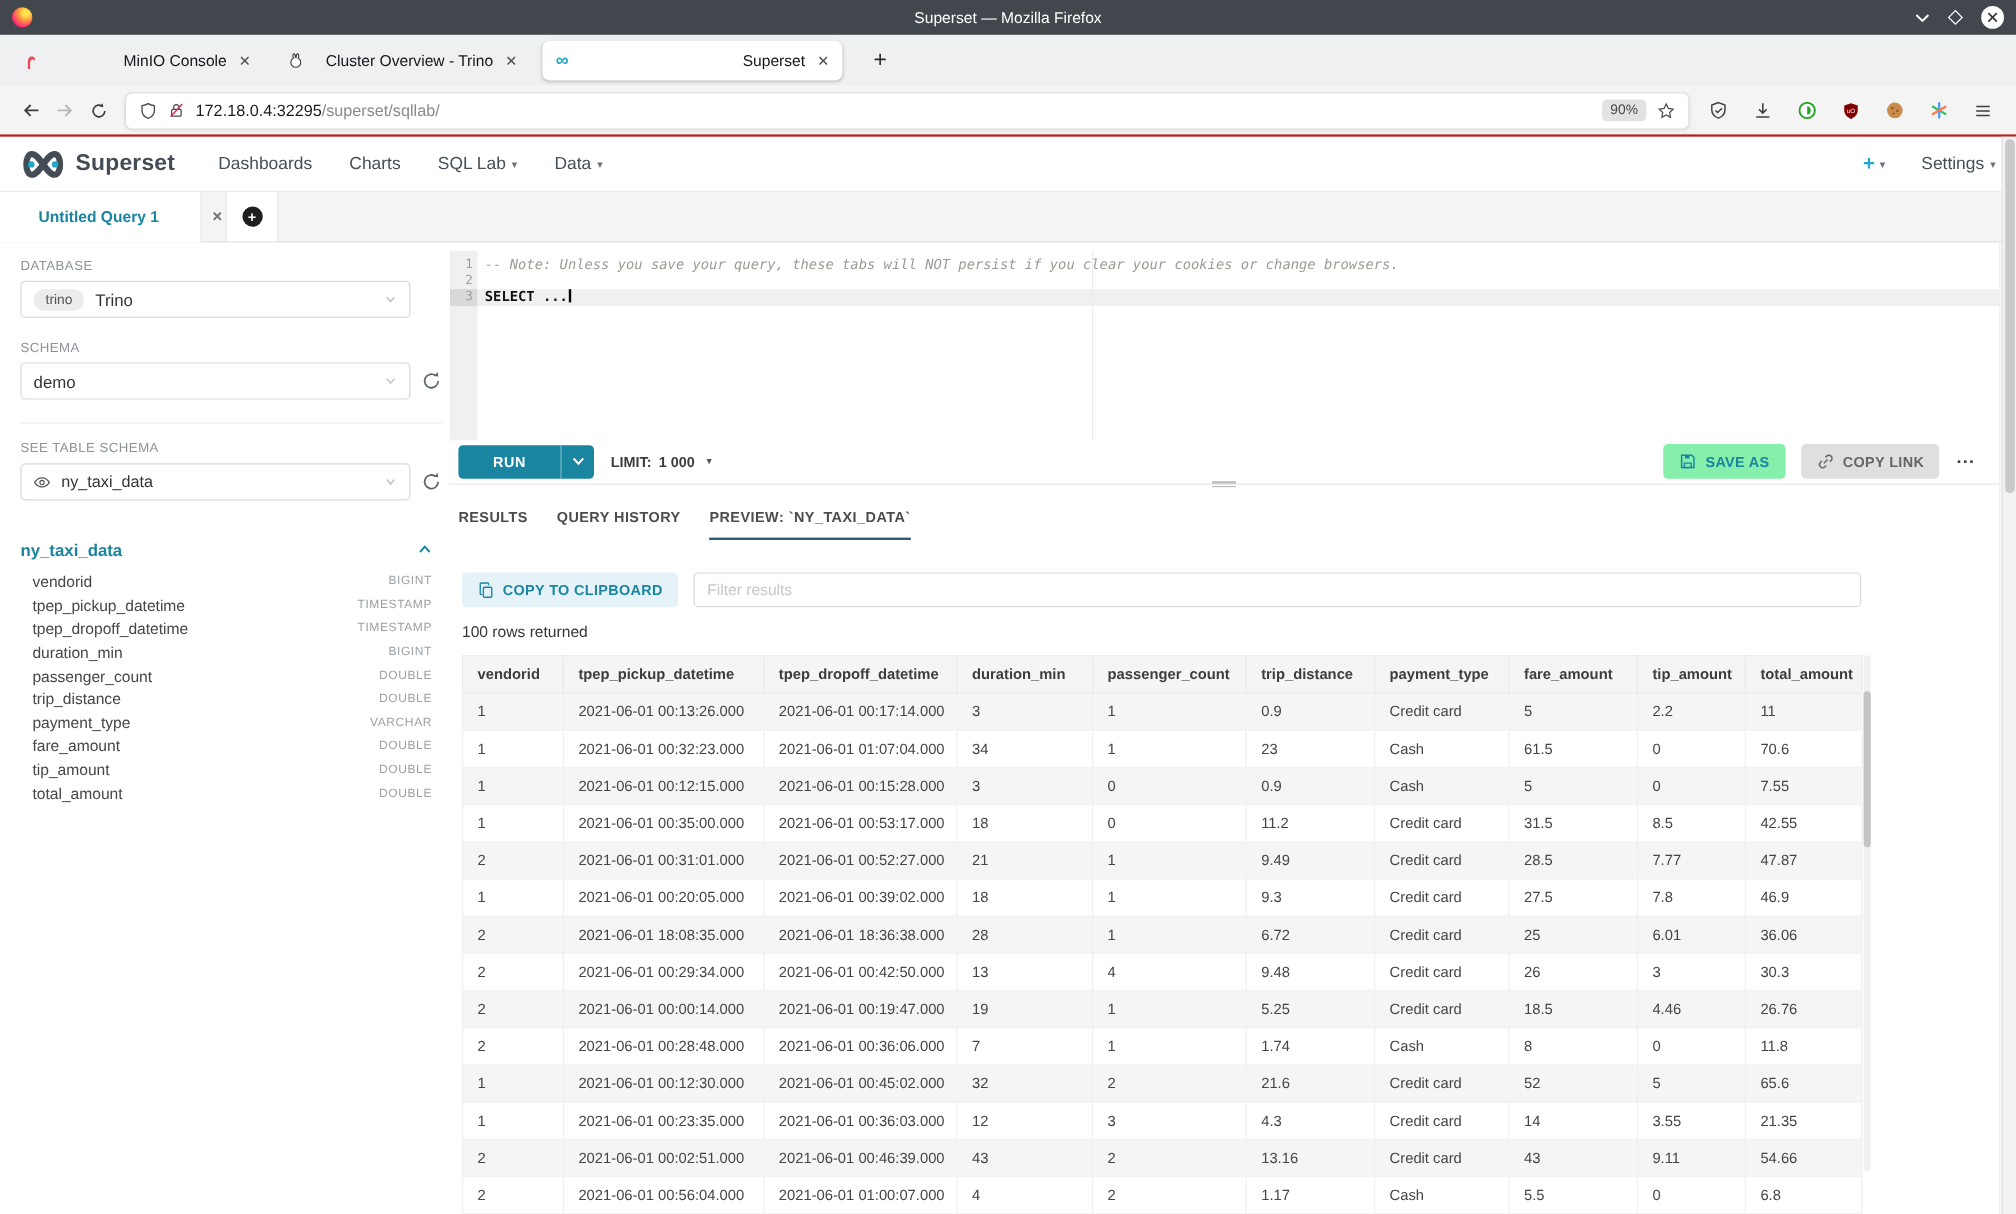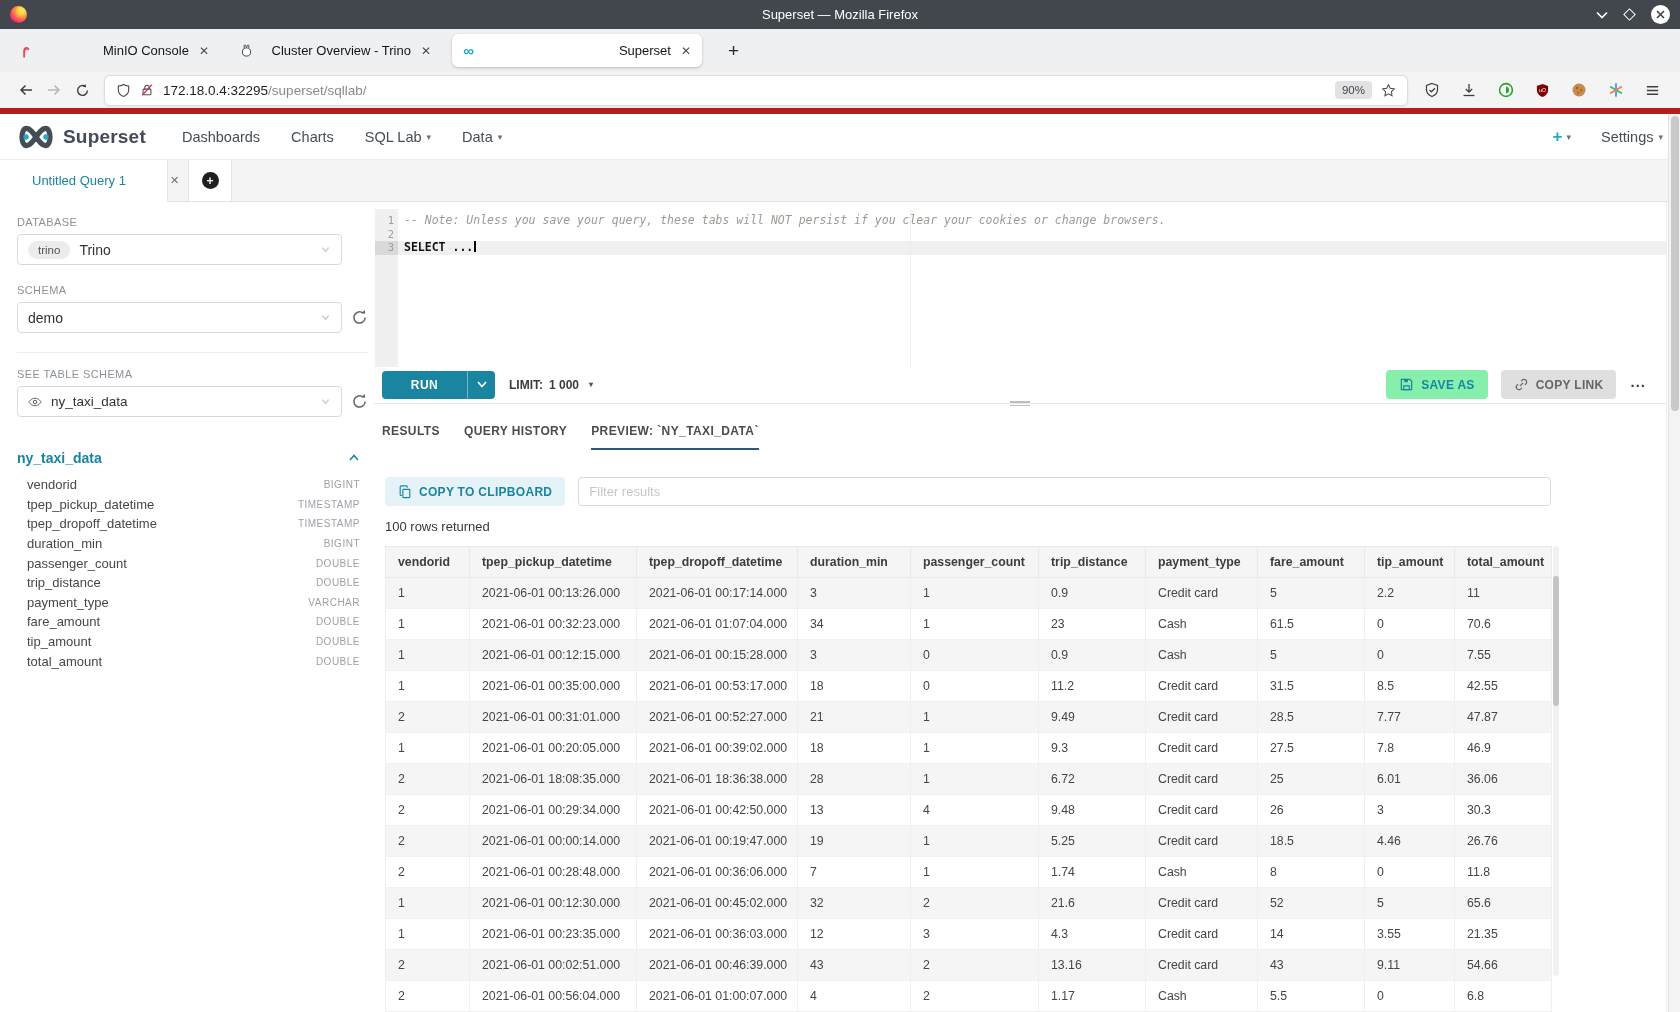--- a/index.html
+++ b/index.html
@@ -23,21 +23,21 @@
   .btab { width:212px; height:33px; margin-right:10px; border-radius:6px; display:flex; align-items:center;
           gap:8px; padding:0 9px; font-size:13px; color:#15141a; }
   .btab.active { width:250px; background:#fff; box-shadow:0 1px 3px rgba(0,0,0,.22); }
   .btab-label { flex:1; overflow:hidden; white-space:nowrap; text-overflow:ellipsis; }
   .btab-close { color:#4c4c4c; font-size:12px; padding:0 2px; }
   .fav { width:15px; display:flex; justify-content:center; }
   .ss-fav { color:#20a7c9; font-weight:bold; font-size:15px; line-height:13px; }
   .newtab { font-size:19px; color:#2b2b2b; margin-left:10px; padding:0 6px; }
 
   
-  .urlbar { height:42px; background:#f4f4f5; border-bottom:6px solid #b91c1c; display:flex; align-items:center; padding:0 12px; }
+  .urlbar { height:42px; background:#f4f4f5; border-bottom:2px solid #b91c1c; display:flex; align-items:center; padding:0 12px; }
   .nav-btn { width:28px; height:28px; display:flex; align-items:center; justify-content:center; }
   .url-field { flex:1; height:31px; background:#fff; border:1px solid #ddd; border-radius:6px; box-shadow:0 1px 3px rgba(0,0,0,.07);
                display:flex; align-items:center; gap:9px; padding:0 11px; margin:0 16px 0 8px; }
   .url-text { font-size:13.5px; white-space:nowrap; }
   .url-host { color:#1d1d1d; }
   .url-path { color:#8a8a8a; }
   .url-spacer { flex:1; }
   .zoom-badge { background:#e2e2e5; border-radius:4px; font-size:11.5px; color:#454545; padding:3px 7px; }
   .url-icons { display:flex; align-items:center; gap:21px; margin-right:8px; }
 
@@ -47,21 +47,21 @@
   .brand-name { font-size:19px; font-weight:700; color:#434c56; letter-spacing:.2px; }
   .nav-item { font-size:14.5px; color:#454e57; margin-right:31px; display:inline-flex; align-items:center; gap:5px; cursor:default; }
   .caret { font-size:9px; color:#6b7278; }
   .nav-right { margin-left:auto; display:flex; align-items:center; gap:30px; }
   .add-btn { display:flex; align-items:center; gap:4px; }
   .add-plus { color:#20a7c9; font-size:17px; font-weight:700; line-height:14px; }
   .settings-btn { font-size:14.5px; color:#454e57; display:flex; align-items:center; gap:5px; }
 
   
   .querytabs { height:42px; background:#f4f4f5; border-bottom:1px solid #e1e1e1; display:flex; align-items:stretch; }
-  .qtab { width:168px; background:#fff; border-right:1px solid #e5e5e5; display:flex; align-items:center; gap:22px; padding:0 11px 0 10px; margin-bottom:-1px; border-bottom:1px solid #fff; }
+  .qtab { width:168px; background:#fff; border-right:1px solid #e5e5e5; display:flex; align-items:center; gap:22px; padding:0 11px 0 10px; margin-bottom:-1px; border-bottom:1px solid #fff;font-weight:bold; }
   .qtab-label { color:#1985a0; font-size:13px; white-space:nowrap; }
   .qtab-dot { width:8px; height:8px; border-radius:50%; background:#d2d2d2; }
   .qtab-close { margin-left:auto; color:#6f6f6f; font-size:11px; }
   .qtab-add { width:44px; margin-left:20px; background:#fff; border-left:1px solid #e5e5e5; border-right:1px solid #e5e5e5; display:flex; align-items:center; justify-content:center; }
   .addcircle { width:17px; height:17px; border-radius:50%; background:#1f1f1f; color:#fff; font-size:12px; font-weight:700; display:flex; align-items:center; justify-content:center; line-height:0; }
 
   
   .main { display:flex; height:810px; }
   .sidebar { width:374px; padding:0 6px 0 17px; flex-shrink:0; }
   .field-label { font-size:11px; color:#8b9298; letter-spacing:.4px; margin:14px 0 6px; }

